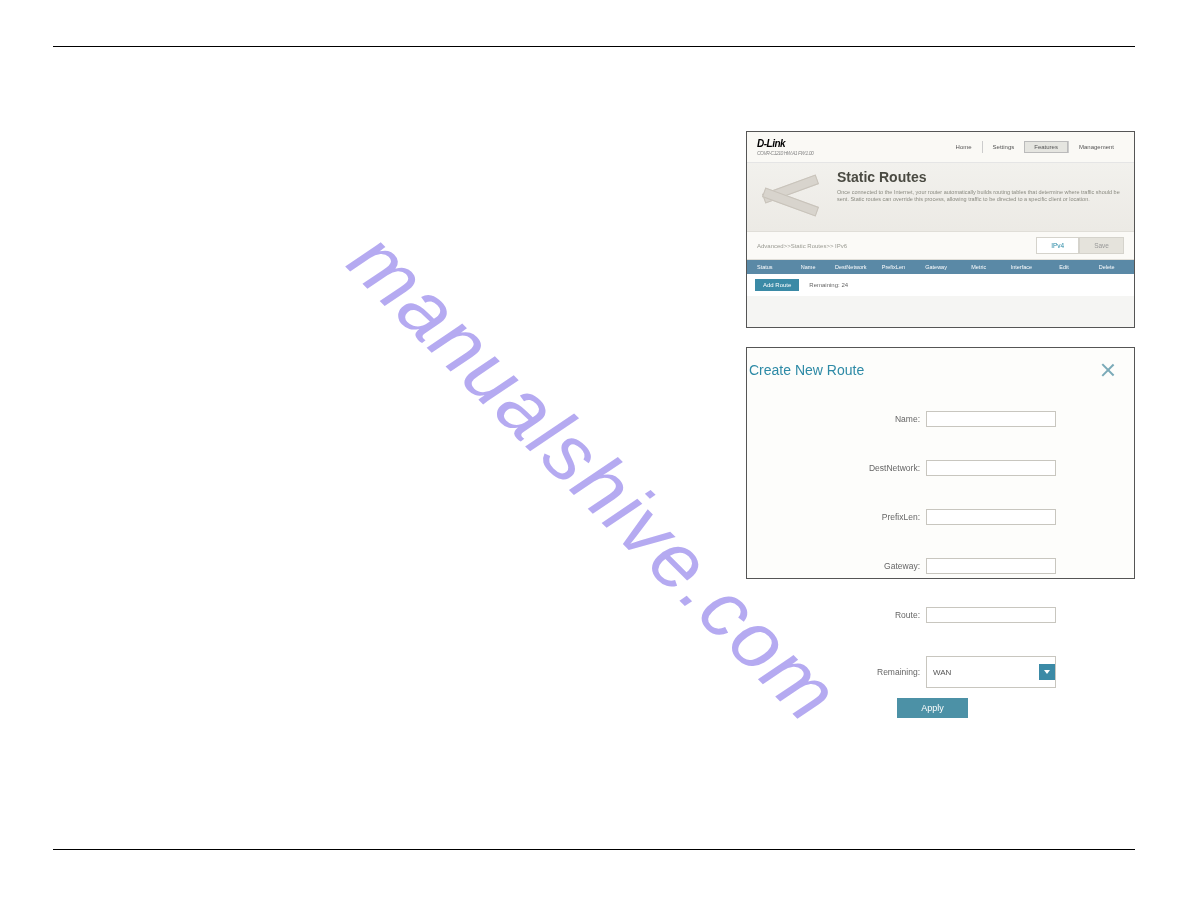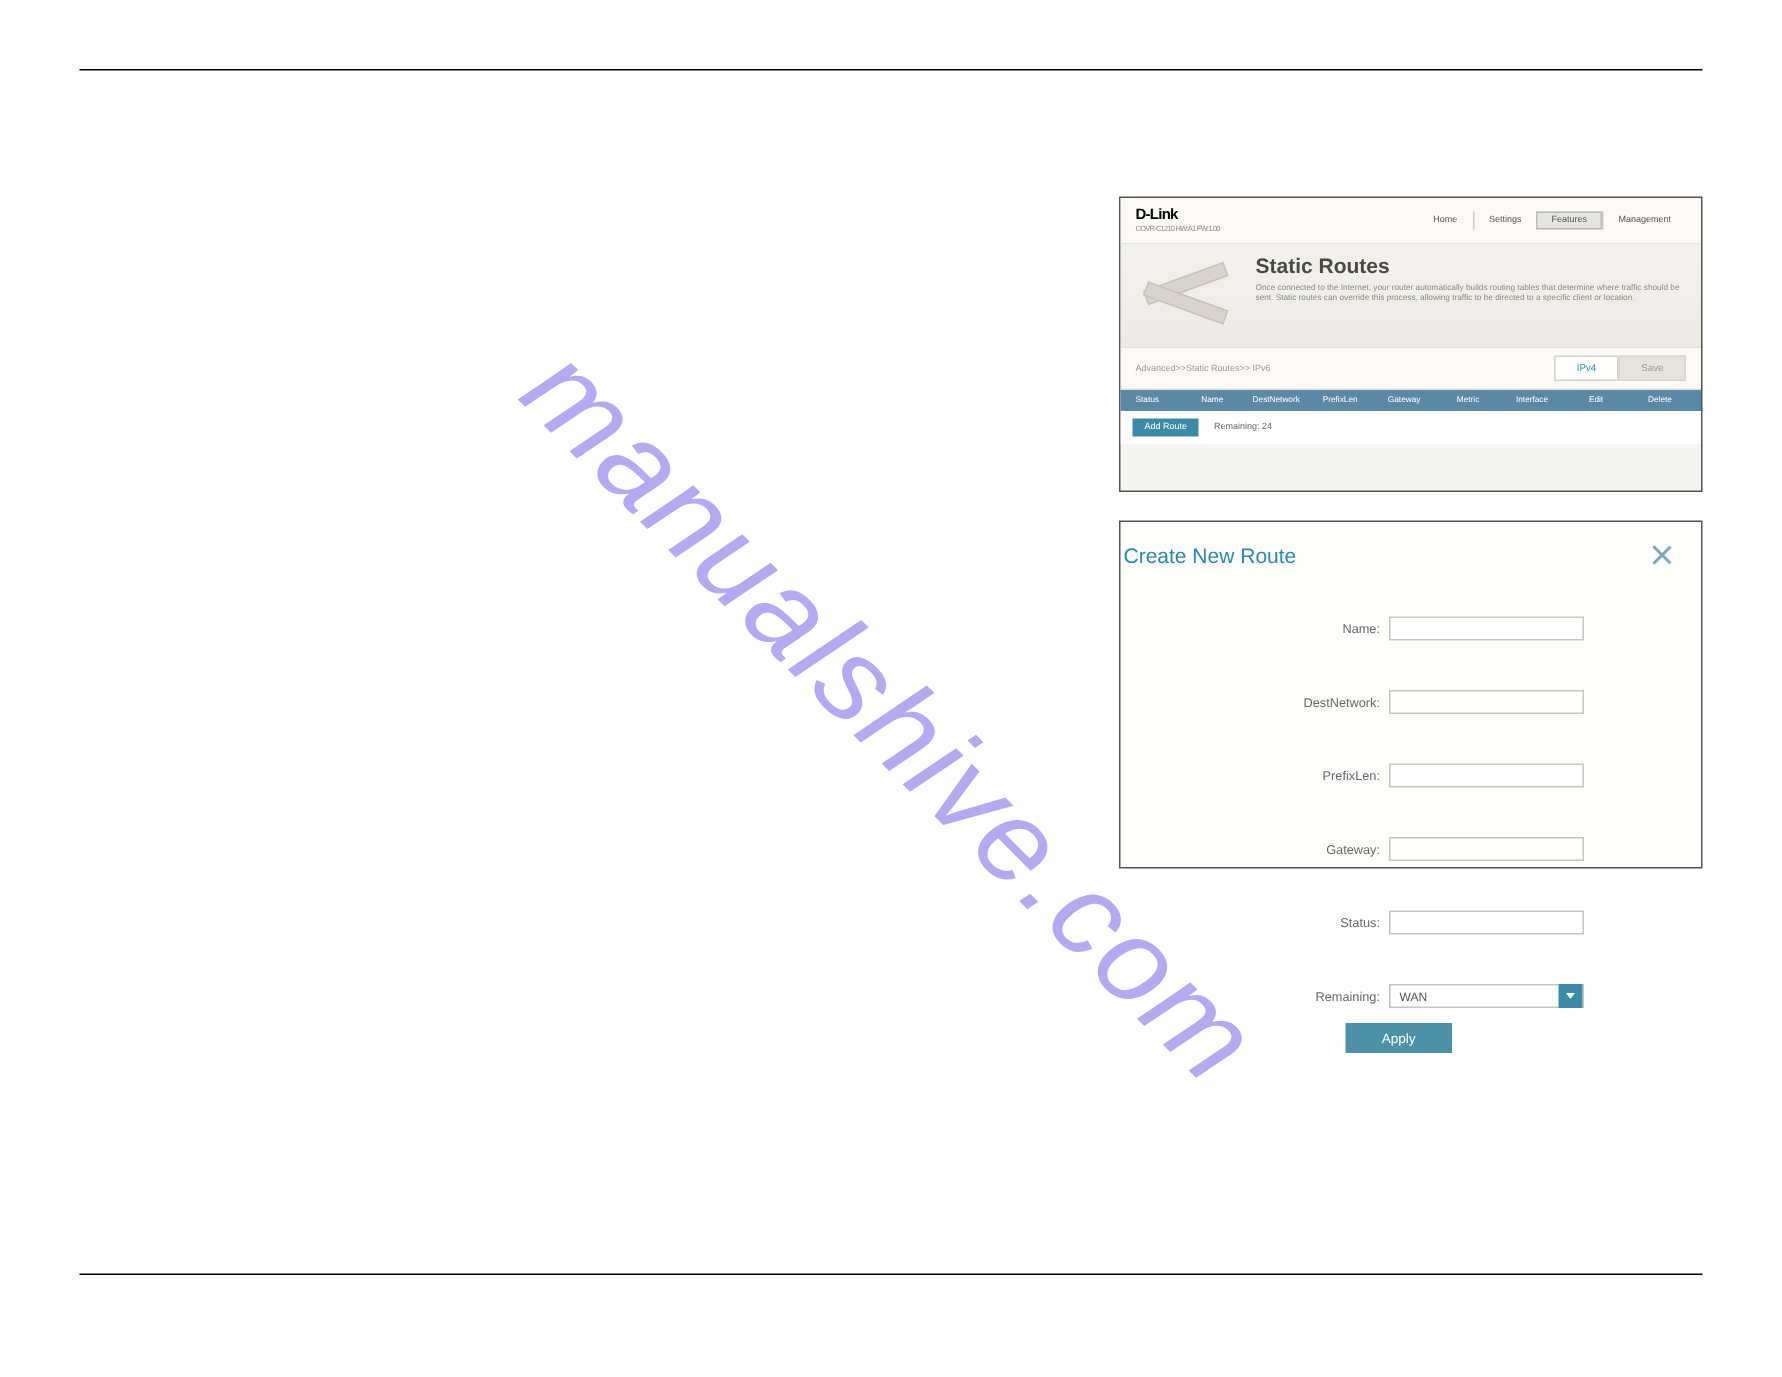--- a/index.html
+++ b/index.html
@@ -31,21 +31,21 @@
   
   .shot1 {
     position:absolute; top:131px; left:746px; width:389px; height:197px;
     border:1px solid #555;
     background: #f5f5f3;
     font-size:6px;
     color:#555;
     overflow:hidden;
   }
   .shot1 .topbar { display:flex; align-items:center; justify-content:space-between; padding:6px 10px; background:#faf9f5; border-bottom:1px solid #e5e5e5;}
-  .shot1 .logo { font-weight:900; font-size:10px; color:#000; letter-spacing:-0.5px;}
+  .shot1 .logo { font-weight:900; font-size:10px; color:#000; letter-spacing:-0.5px;font-style:italic;}
   .shot1 .logo .sub { font-weight:400; font-size:5px; color:#888; display:block; margin-top:1px;}
   .shot1 .nav { display:flex; gap:0; align-items:center;}
   .shot1 .nav span { padding:3px 10px; font-size:6px; color:#555; border-left:1px solid #ccc;}
   .shot1 .nav span:first-child{border-left:none;}
   .shot1 .nav .active { background:#e5e5e0; border:1px solid #bbb; padding:2px 9px;}
   .shot1 .hero { padding:6px 10px 12px 10px; background:linear-gradient(#f2f1ed,#eceae5); display:flex; gap:10px; align-items:flex-start;}
   .shot1 .heroicon { width:70px; height:50px; position:relative; flex-shrink:0;}
   .shot1 .heroicon::before,.shot1 .heroicon::after{content:"";position:absolute;background:#d8d4cd;border:1px solid #c8c3ba;}
   .shot1 .heroicon::before{ width:55px;height:8px; top:15px; left:5px; transform:rotate(-20deg);}
   .shot1 .heroicon::after{ width:55px;height:8px; top:28px; left:5px; transform:rotate(20deg);}
@@ -73,21 +73,21 @@
   }
   .shot2 .hdr{ display:flex; justify-content:space-between; align-items:center; margin-bottom:14px;}
   .shot2 .hdr h3{ color:#2d8aa6; font-size:14px; font-weight:400;}
   .shot2 .closex{ width:16px; height:16px; position:relative; cursor:pointer;}
   .shot2 .closex::before,.shot2 .closex::after{content:"";position:absolute;left:7px;top:0;width:1.5px;height:16px;background:#7aaab8;}
   .shot2 .closex::before{transform:rotate(45deg);}
   .shot2 .closex::after{transform:rotate(-45deg);}
   .shot2 .formrow{ display:flex; align-items:center; justify-content:flex-end; margin-bottom:8px; gap:6px; padding-right:60px;margin-top:33px;}
   .shot2 .formrow label{ font-size:8.5px; color:#666;}
   .shot2 .formrow .inp{ width:130px; height:16px; border:1px solid #c8c6bf; background:#fff;}
-  .shot2 .formrow .sel{ width:130px; height:16px; border:1px solid #c8c6bf; background:#fff; display:flex; align-items:center; justify-content:space-between; padding-left:6px; font-size:8px;}
+  .shot2 .formrow .sel{ width:130px; height:32px; border:1px solid #c8c6bf; background:#fff; display:flex; align-items:center; justify-content:space-between; padding-left:6px; font-size:8px;}
   .shot2 .formrow .sel .drop{ width:16px; height:16px; background:#3b8aa6; display:flex; align-items:center;justify-content:center;}
   .shot2 .formrow .sel .drop::after{content:"";border-left:3px solid transparent;border-right:3px solid transparent;border-top:4px solid #fff;}
   .shot2 .apply{ display:block; margin:10px auto 0 auto; background:#4c91a6; color:#fff; border:none; padding:5px 24px; font-size:9px;}
 
 </style>
 </head>
 <body>
 
 <div class="page-rule-top"></div>
 <div class="page-rule-bottom"></div>
@@ -155,21 +155,21 @@
   </div>
   <div class="formrow">
     <label>PrefixLen:</label>
     <div class="inp"></div>
   </div>
   <div class="formrow">
     <label>Gateway:</label>
     <div class="inp"></div>
   </div>
   <div class="formrow">
-    <label>Status:</label>
+    <label>Route:</label>
     <div class="inp"></div>
   </div>
   <div class="formrow">
     <label>Remaining:</label>
     <div class="sel">
       <span>WAN</span>
       <span class="drop"></span>
     </div>
   </div>
   <button class="apply">Apply</button>

